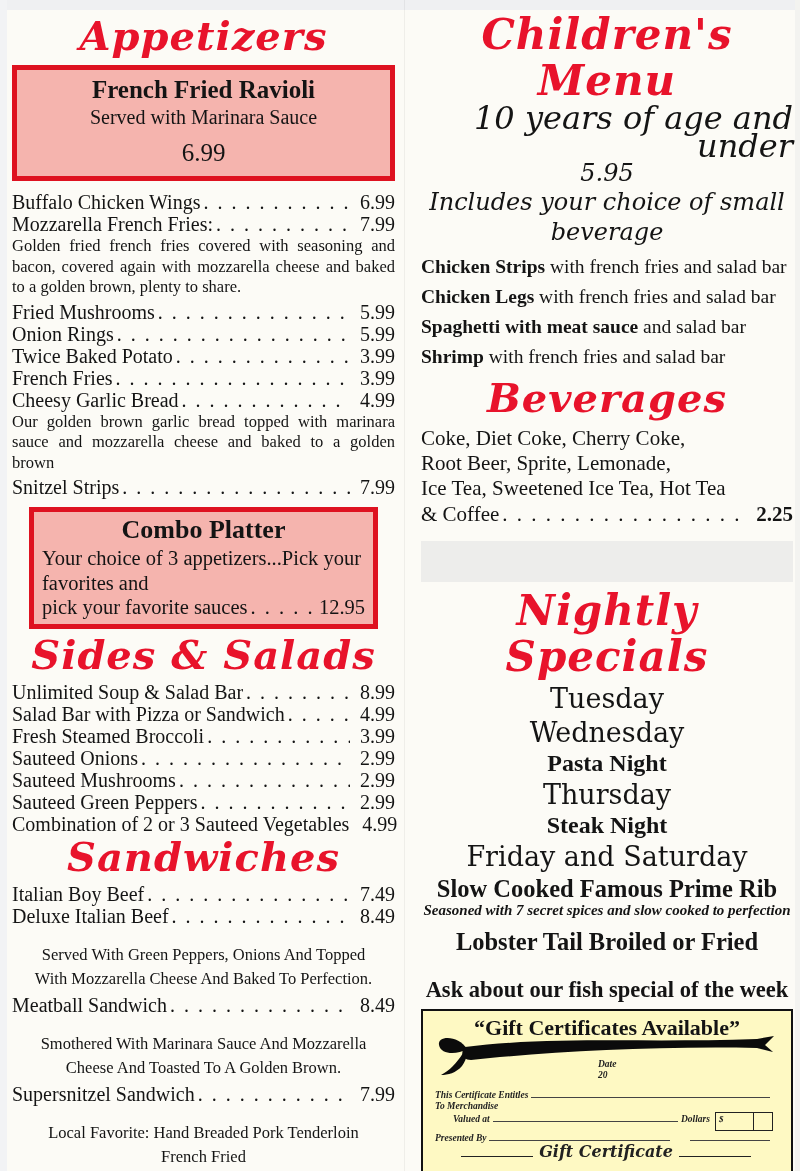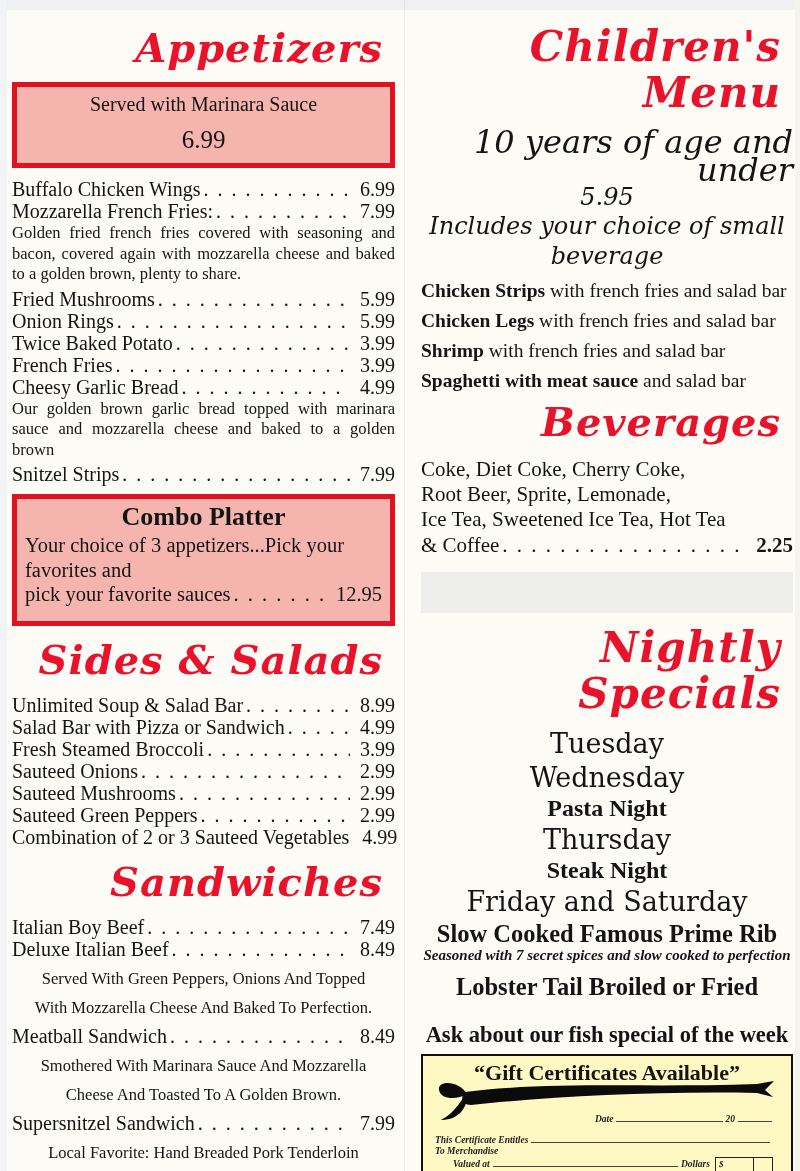--- a/index.html
+++ b/index.html
@@ -13,38 +13,38 @@
   }
   .scan-top{position:absolute;left:0;top:0;width:800px;height:10px;background:#eff0f2;}
   .scan-left{position:absolute;left:0;top:0;width:7px;height:1171px;background:#f2f3f5;}
   .scan-right{position:absolute;right:0;top:0;width:5px;height:1171px;background:#f3f3f0;}
   .col-divider{position:absolute;left:404px;top:0;width:1px;height:1171px;background:rgba(0,0,0,0.05);}
   .col{position:absolute;}
   .col.left{left:12px;top:14px;width:383px;}
   .col.right{left:421px;top:12px;width:372px;}
   h1.script{
     font-family:"DejaVu Serif",serif;font-style:italic;font-weight:600;color:var(--red);
-    text-align:right;font-size:40px;line-height:44px;margin:12px;letter-spacing:1px;
+    text-align:center;font-size:40px;line-height:44px;margin:0;letter-spacing:1px;
   }
   .col.right h1.script{font-size:42px;line-height:46px;}
   
   .mrow{display:flex;align-items:baseline;font-size:20px;line-height:22px;}
   .iname{white-space:nowrap;}
   .leader{flex:1;overflow:hidden;white-space:nowrap;margin:0 3px;}
   .leader::before{content:". . . . . . . . . . . . . . . . . . . . . . . . . . . . . . . . . . . . . . . . . . . . . . . . . . . . . .";letter-spacing:2px;}
   .iprice{white-space:nowrap;min-width:42px;text-align:right;}
   .idesc{font-size:16.5px;line-height:20.5px;text-align:justify;margin:1px 0 3px;}
-  .sdesc{font-size:16.5px;line-height:29px;text-align:center;margin:4px auto 3px;width:90%;}
+  .sdesc{font-size:16.5px;line-height:24px;text-align:center;margin:16px auto 3px;width:90%;}
   
   .feature-box{border:5px solid var(--boxred);background:var(--pink);text-align:center;
     padding:5px 8px 9px;margin:7px 0 10px;}
   .fb-title{font-size:25px;font-weight:bold;line-height:30px;}
   .fb-sub{font-size:20px;line-height:24px;}
   .fb-price{font-size:25px;margin-top:10px;line-height:28px;}
-  .combo-box{border:5px solid var(--boxred);background:var(--pink);padding:2px 8px 16px;margin:9px 0 4px;font-size:20.5px;line-height:25px;}
+  .combo-box{border:5px solid var(--boxred);background:var(--pink);padding:2px 8px 6px;margin:9px 17px 4px;font-size:20.5px;line-height:25px;}
   .cb-title{text-align:center;font-size:26px;font-weight:bold;line-height:32px;}
   .combo-box .mrow{font-size:20.5px;}
   
   .crow{font-size:19.5px;line-height:23px;margin-bottom:7px;}
   .crow b{font-weight:bold;}
   .c-italic{font-family:"DejaVu Serif",serif;font-style:italic;text-align:center;}
   .age-note{font-size:32px;line-height:28px;text-align:right;}
   .c-price{font-size:24px;line-height:27px;}
   .bev-note{font-size:24px;line-height:30px;margin-bottom:8px;}
   
@@ -64,21 +64,21 @@
   .gift-banner{text-align:center;font-weight:bold;font-size:22px;line-height:25px;margin-top:4px;position:relative;z-index:2;}
   .ribbon{position:absolute;left:6px;top:22px;width:348px;height:44px;z-index:1;}
   .cert{position:absolute;left:12px;right:14px;top:0;bottom:0;font-size:9.5px;font-style:italic;font-weight:bold;color:#222;}
   .company{position:absolute;left:28px;top:46px;width:155px;text-align:center;color:var(--red);font-style:normal;}
   .company .bn{font-size:10.5px;font-weight:bold;line-height:12px;}
   .company .ad{font-size:7.5px;font-weight:bold;line-height:9px;}
   .uline{flex:1;border-bottom:1px solid #444;height:9px;margin:0 3px;}
   .uline.short{flex:0 0 34px;}
   .uline.mid{flex:0 0 80px;}
   .frow{display:flex;align-items:baseline;position:absolute;}
-  .date-row{top:56px;right:2px;width:180px;}
+  .date-row{top:48px;right:2px;width:180px;flex-direction:column;}
   .entitles-row{top:77px;left:0;right:4px;}
   .merch-label{position:absolute;top:90px;left:0;}
   .valued-row{top:101px;left:18px;right:4px;}
   .dbox{display:inline-flex;width:56px;height:17px;border:1.2px solid #222;margin-left:5px;align-self:center;}
   .dbox .ds{width:34px;border-right:1.2px solid #222;padding:1px 0 0 3px;font-size:9px;}
   .presented-row{top:120px;left:0;right:4px;}
   .spacer12{flex:0 0 14px;}
   .gc-footer{top:133px;left:20px;right:20px;justify-content:center;}
   .fline{flex:0 0 72px;border-bottom:1.2px solid #222;height:9px;margin:0 6px;}
   .gc-script{font-family:"DejaVu Serif",serif;font-style:italic;font-weight:600;font-size:16px;line-height:16px;}
@@ -88,20 +88,21 @@
 
 <div class="scan-top"></div>
 <div class="scan-left"></div>
 <div class="scan-right"></div>
 <div class="col-divider"></div>
 
 <div class="col left">
   <h1 class="script">Appetizers</h1>
 
   <div class="feature-box">
+    <div class="fb-title">French Fried Ravioli</div>
     <div class="fb-sub">Served with Marinara Sauce</div>
     <div class="fb-price">6.99</div>
   </div>
 
   <div class="mrow">
       <span class="iname">Buffalo Chicken Wings</span>
       <span class="leader"></span>
       <span class="iprice">6.99</span>
     </div>
   <div class="mrow">
@@ -237,22 +238,22 @@
 </div>
 
 <div class="col right">
   <h1 class="script">Children's Menu</h1>
   <div class="c-italic age-note">10 years of age and under</div>
   <div class="c-italic c-price">5.95</div>
   <div class="c-italic bev-note">Includes your choice of small beverage</div>
 
   <div class="crow"><b>Chicken Strips</b><span> with french fries and salad bar</span></div>
   <div class="crow"><b>Chicken Legs</b><span> with french fries and salad bar</span></div>
+  <div class="crow"><b>Spaghetti with meat sauce</b><span> and salad bar</span></div>
   <div class="crow"><b>Shrimp</b><span> with french fries and salad bar</span></div>
-  <div class="crow"><b>Spaghetti with meat sauce</b><span> and salad bar</span></div>
 
   <h1 class="script" style="font-size:40px;margin-top:2px;">Beverages</h1>
   <div style="margin-top:5px;">
     <div class="bev-line">Coke, Diet Coke, Cherry Coke,</div>
     <div class="bev-line">Root Beer, Sprite, Lemonade,</div>
     <div class="bev-line">Ice Tea, Sweetened Ice Tea, Hot Tea</div>
     <div class="coffee-row">
         <span class="iname">&amp; Coffee</span>
         <span class="leader"></span>
         <span class="iprice">2.25</span>

